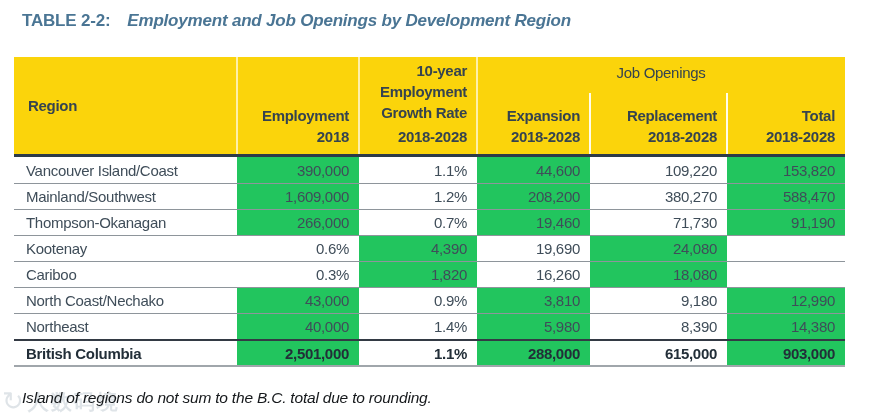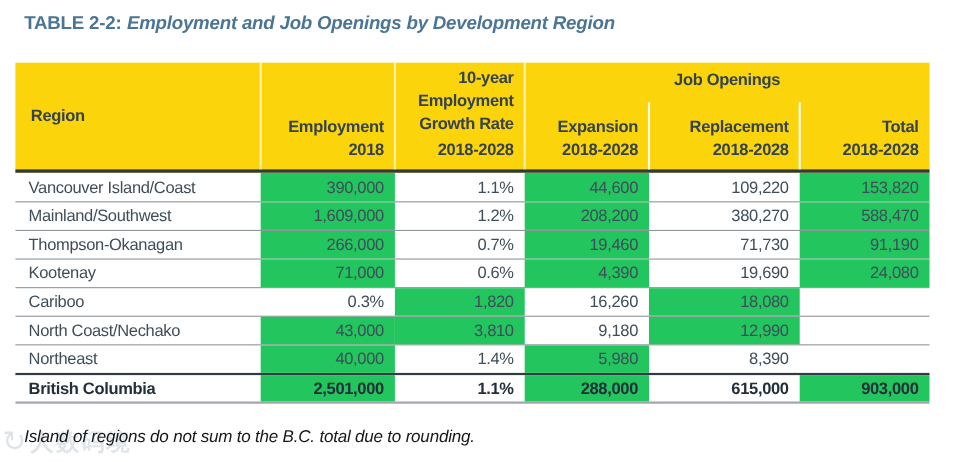--- a/index.html
+++ b/index.html
@@ -5,42 +5,42 @@
   * { margin:0; padding:0; box-sizing:border-box; }
   html,body { background:#fff; }
   body {
     width:870px; height:420px; position:relative; overflow:hidden;
     font-family:"Liberation Sans", sans-serif; color:#3f4d59;
   }
   .title {
     margin:11px 0 0 22px; font-size:17px; font-weight:bold; color:#4a7594;
     letter-spacing:-0.2px;
   }
-  .title .prefix { font-style:normal; margin-right:5px; }
+  .title .prefix { font-style:normal; margin-right:17px; }
   .title .rest { font-style:italic; }
 
   .tbl { position:absolute; left:14px; top:57px; width:831px; }
 
   
   .thead {
     position:relative; height:100px; background:#fbd40b;
     border-bottom:3px solid #2c3b49;
     display:grid; grid-template-columns:223px 122px 118px 113px 137px 118px;
     font-weight:bold; color:#35434f; font-size:15px; letter-spacing:-0.3px;
   }
   .hcell {
     display:flex; flex-direction:column; justify-content:flex-end;
     align-items:flex-end; text-align:right;
     padding:0 10px 7px 0; line-height:21px; position:relative; z-index:1;
   }
   .hcell.region { justify-content:center; align-items:flex-start; text-align:left; padding:0 0 0 14px; }
   .hline.yeargap { margin-top:3px; }
   .job-openings {
     position:absolute; left:463px; top:7px; width:368px; text-align:center;
-    font-weight:bold; color:#35434f; font-size:15px; z-index:1;
+    font-weight:normal; color:#35434f; font-size:15px; z-index:1;
   }
   .vdiv { position:absolute; width:2px; top:0; bottom:0; background:rgba(255,255,255,0.65); z-index:2; }
   .vdiv.d1 { left:222px; }
   .vdiv.d2 { left:344px; }
   .vdiv.d3 { left:462px; }
   .vdiv.partial { top:36px; background:rgba(255,255,255,0.92); }
   .vdiv.d4 { left:575px; }
   .vdiv.d5 { left:712px; }
 
   
@@ -137,49 +137,50 @@
     <div class="tcell region">Thompson-Okanagan</div>
     <div class="tcell shaded">266,000</div>
     <div class="tcell">0.7%</div>
     <div class="tcell shaded">19,460</div>
     <div class="tcell">71,730</div>
     <div class="tcell shaded">91,190</div>
   </div>
 
   <div class="trow">
     <div class="tcell region">Kootenay</div>
-    <div class="tcell shaded">71,000</div>
     <div class="tcell">0.6%</div>
     <div class="tcell shaded">4,390</div>
     <div class="tcell">19,690</div>
     <div class="tcell shaded">24,080</div>
   </div>
 
   <div class="trow">
     <div class="tcell region">Cariboo</div>
     <div class="tcell">0.3%</div>
     <div class="tcell shaded">1,820</div>
     <div class="tcell">16,260</div>
     <div class="tcell shaded">18,080</div>
   </div>
 
   <div class="trow">
     <div class="tcell region">North Coast/Nechako</div>
     <div class="tcell shaded">43,000</div>
+    <div class="tcell">0.9%</div>
     <div class="tcell shaded">3,810</div>
     <div class="tcell">9,180</div>
     <div class="tcell shaded">12,990</div>
   </div>
 
   <div class="trow">
     <div class="tcell region">Northeast</div>
     <div class="tcell shaded">40,000</div>
     <div class="tcell">1.4%</div>
     <div class="tcell shaded">5,980</div>
     <div class="tcell">8,390</div>
+    <div class="tcell shaded">14,380</div>
   </div>
 
   <div class="trow total">
     <div class="tcell region">British Columbia</div>
     <div class="tcell shaded">2,501,000</div>
     <div class="tcell">1.1%</div>
     <div class="tcell shaded">288,000</div>
     <div class="tcell">615,000</div>
     <div class="tcell shaded">903,000</div>
   </div>

